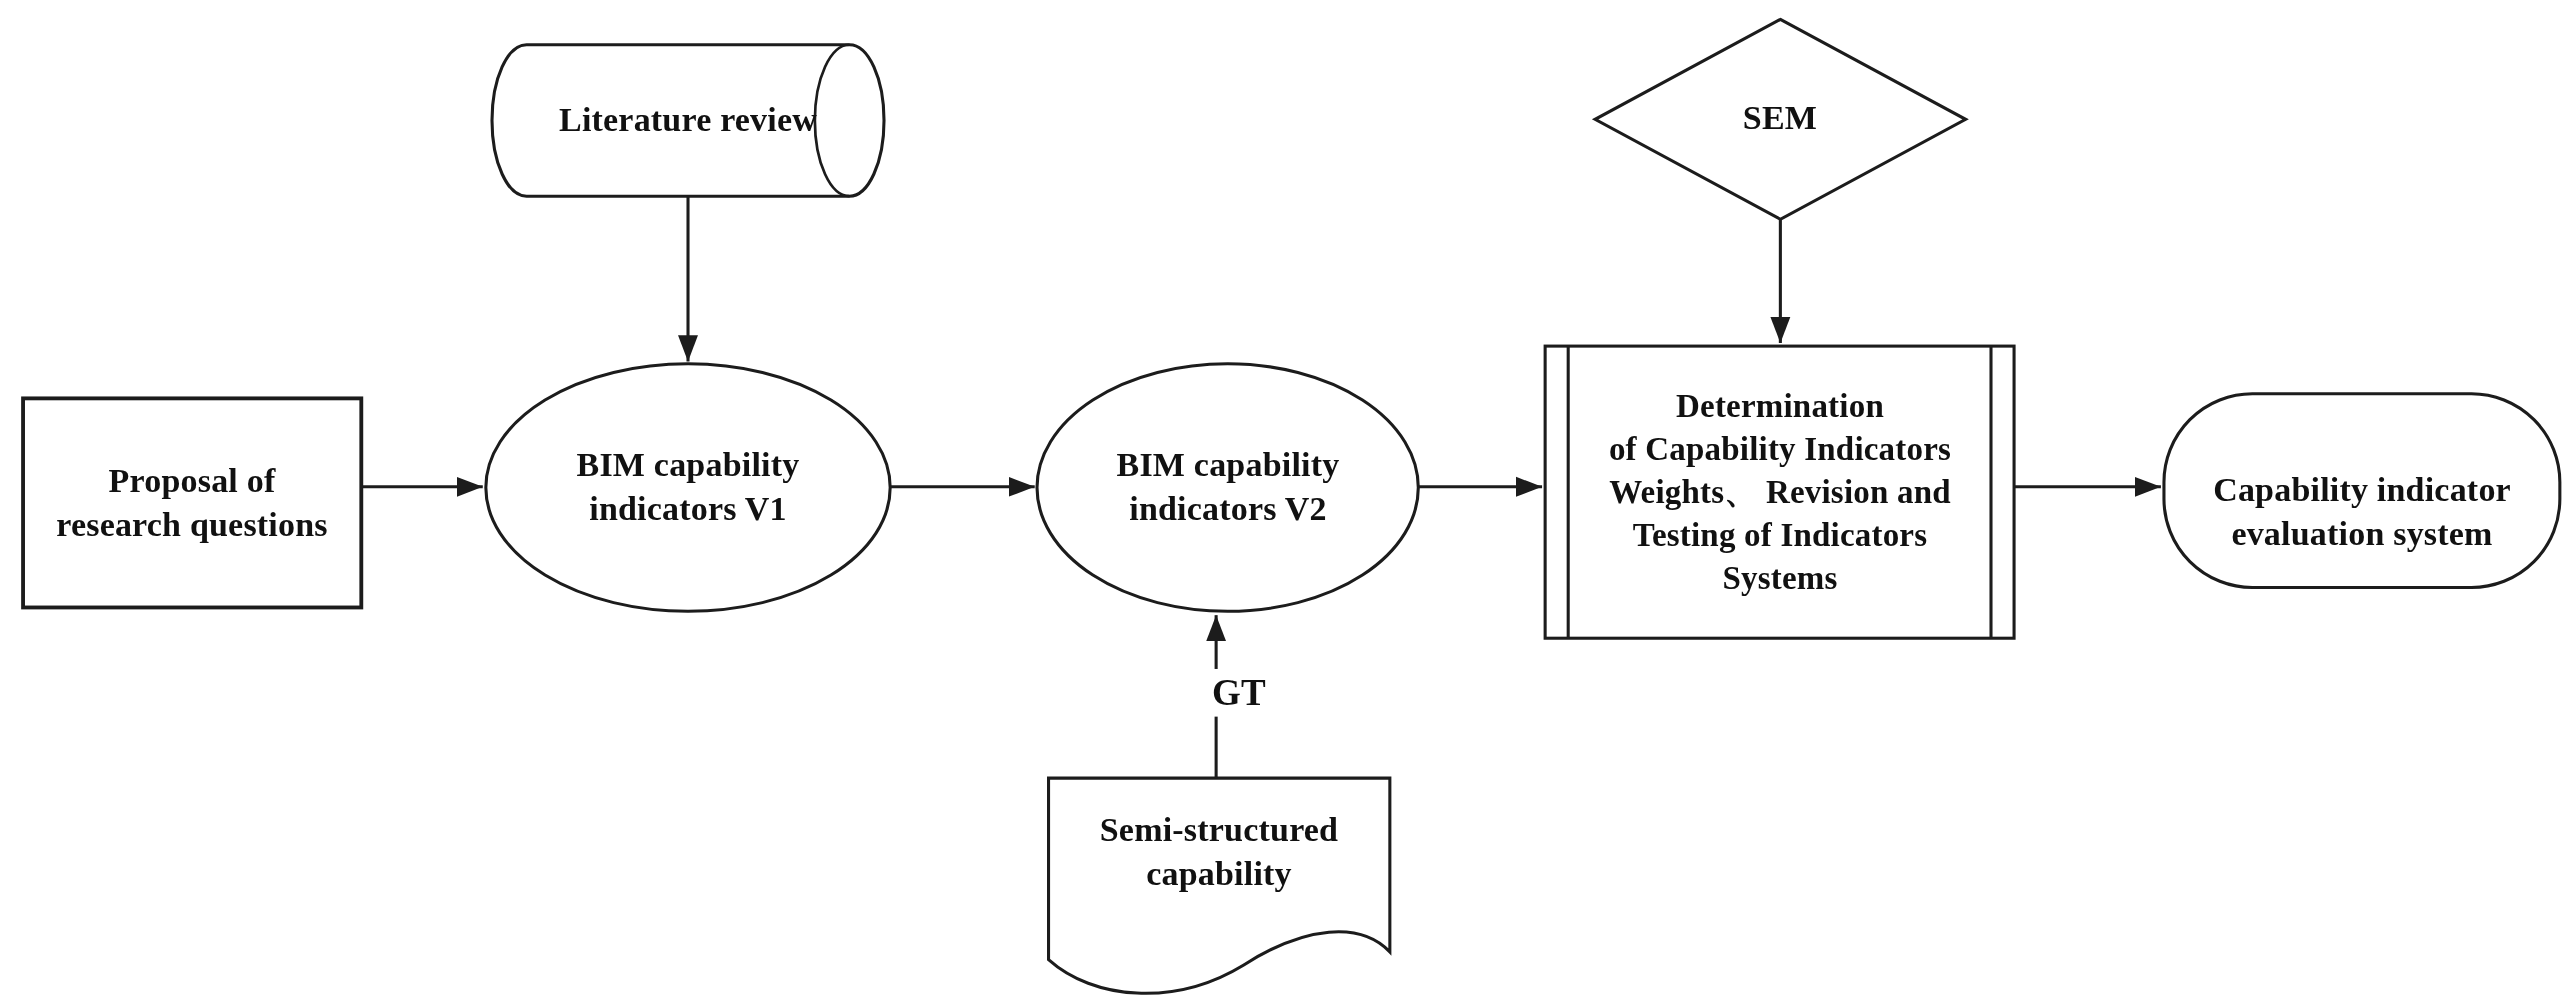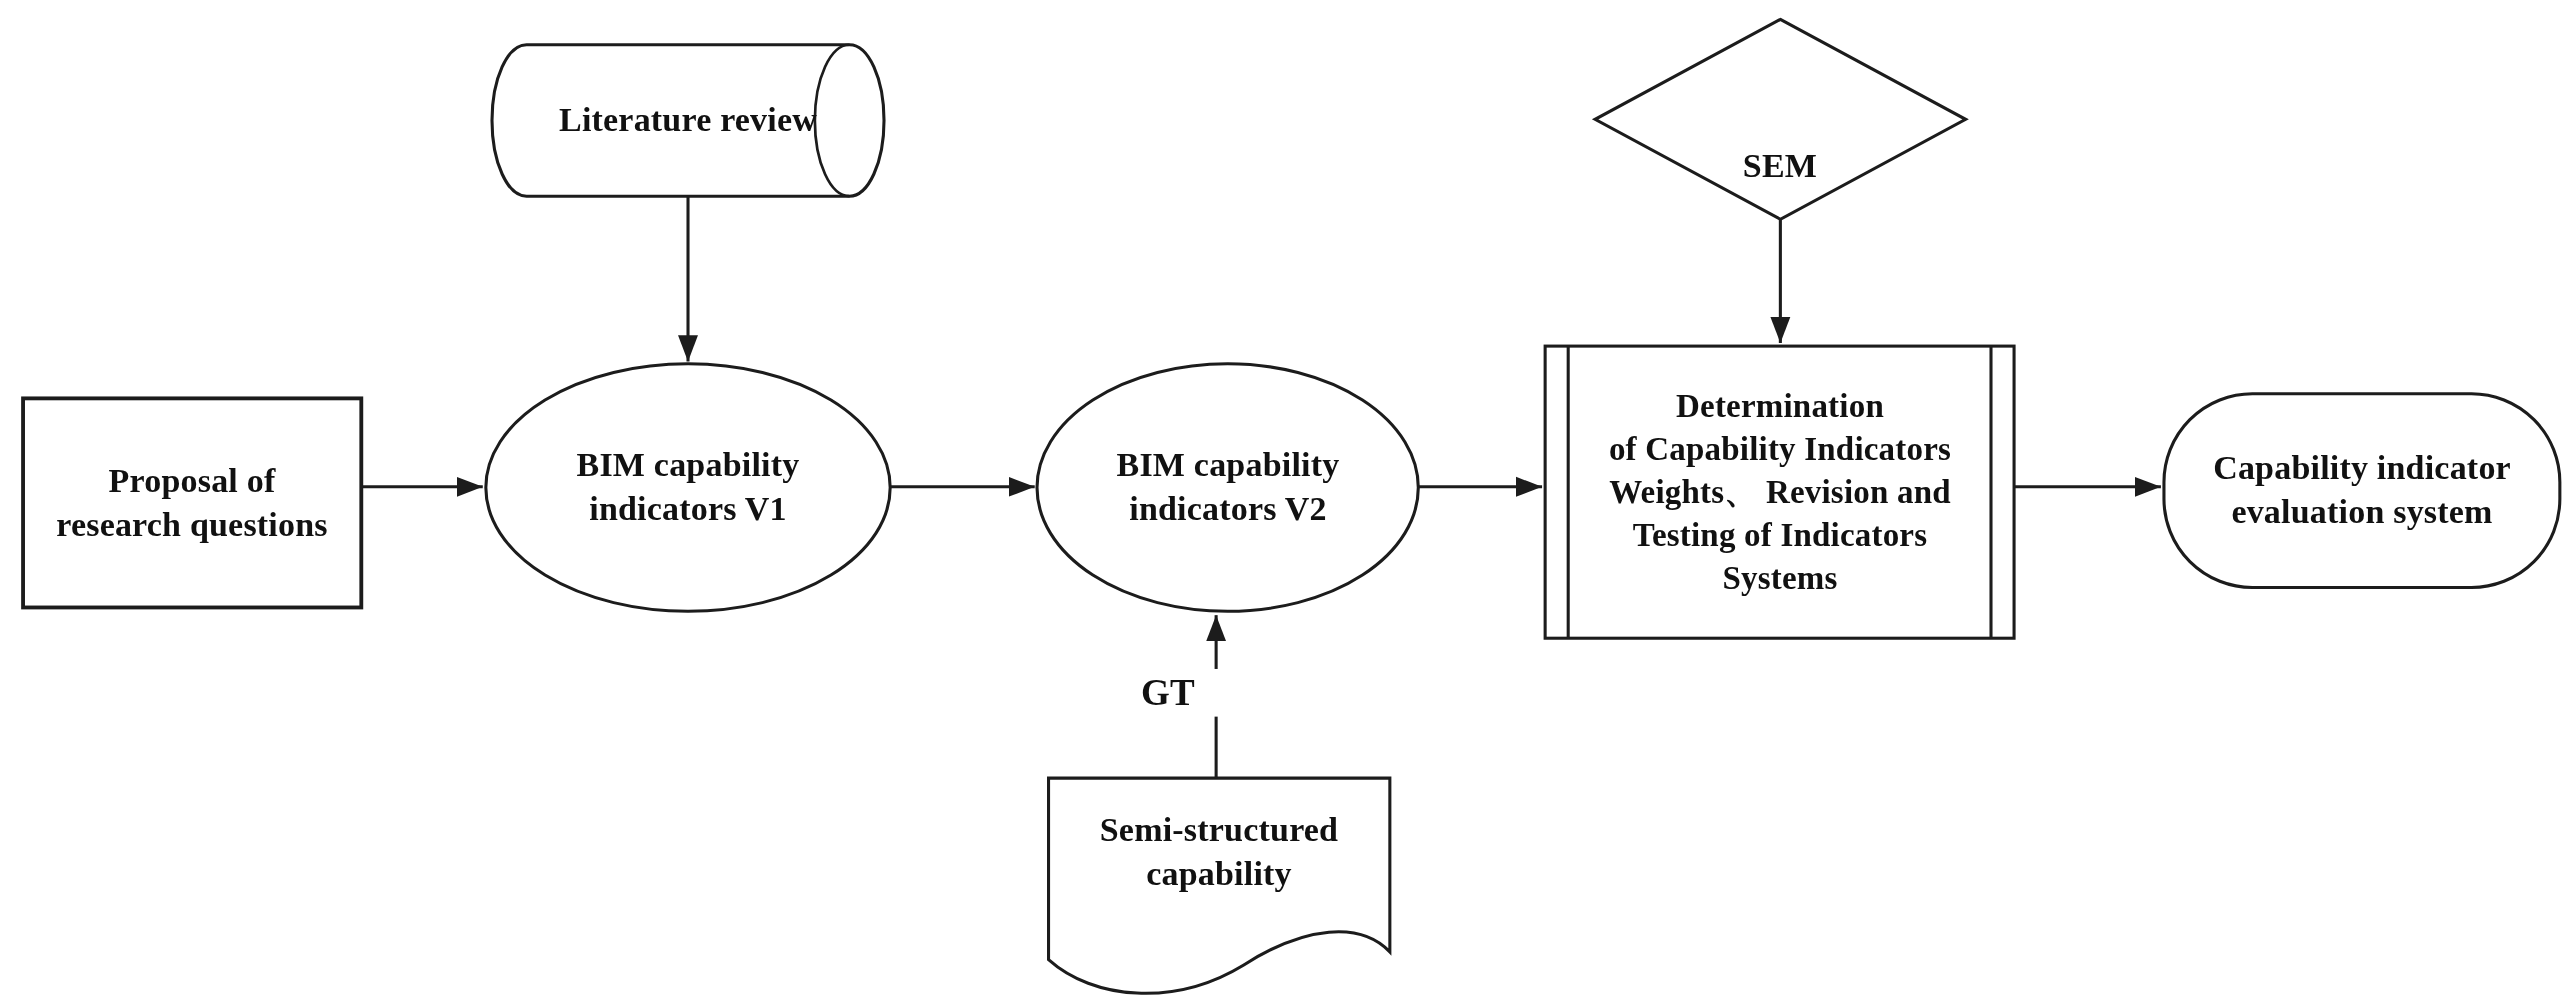--- a/index.html
+++ b/index.html
@@ -79,30 +79,30 @@
 research questions</div>
 
   <div class="label" style="left:688px; top:120px; width:331px;text-align:center;">Literature review</div>
 
   <div class="label" style="left:688px; top:487px; width:338px;">BIM capability
 indicators V1</div>
 
   <div class="label" style="left:1228px; top:487px; width:338px;">BIM capability
 indicators V2</div>
 
-  <div class="label" style="left:1780px; top:118px; width:231px;margin-top:48px;">SEM</div>
+  <div class="label" style="left:1780px; top:118px; width:231px;">SEM</div>
 
   <div class="label process-label" style="left:1780px; top:492px; width:478px;">Determination
 of Capability Indicators
 Weights、 Revision and
 Testing of Indicators
 Systems</div>
 
-  <div class="label" style="left:2362px; top:490px; width:361px;text-align:center;">Capability indicator
+  <div class="label" style="left:2362px; top:512px; width:361px;text-align:center;">Capability indicator
 evaluation system</div>
 
   <div class="label" style="left:1219px; top:852px; width:331px;">Semi-structured
 capability</div>
 
-  <div class="label edge-label" style="left:1168px; top:692px; width:108px;">GT</div>
+  <div class="label edge-label" style="left:1239px; top:692px; width:108px;">GT</div>
 
 </div>
 
 
 </body></html>

